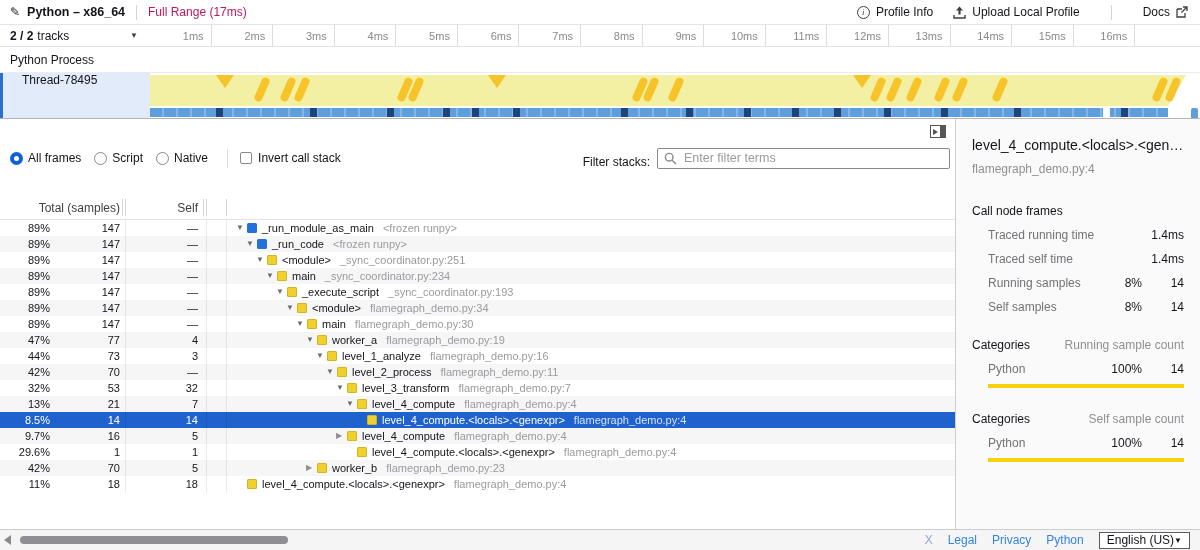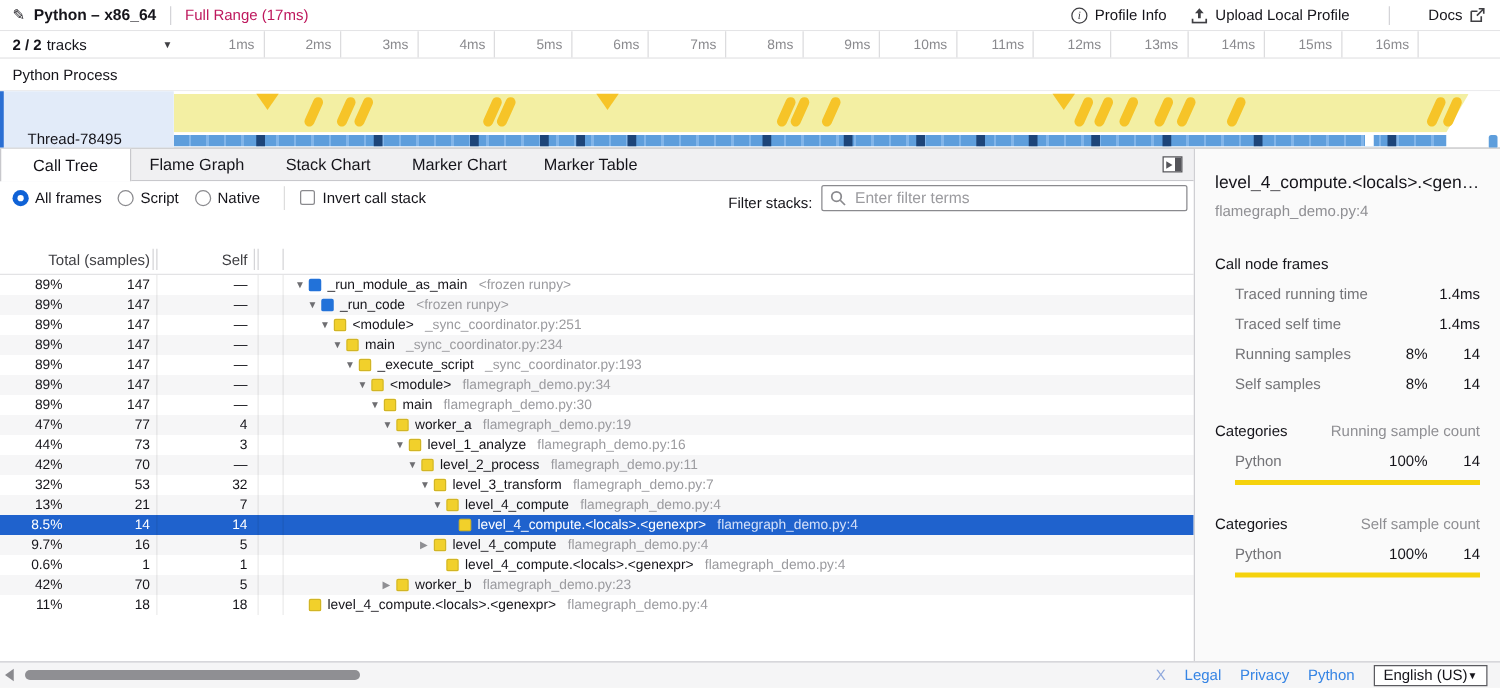--- a/index.html
+++ b/index.html
@@ -31,22 +31,22 @@
   .tick { width:61.59px; flex:none; border-right:1px solid #dcdcde; display:flex;
           align-items:center; justify-content:flex-end; padding-right:7px; }
   .tick-fill { flex:1; border:none; }
 
   
   .procrow { position:absolute; top:47px; left:0; right:0; height:26px; background:#fff;
              border-bottom:1px solid #ececee; display:flex; align-items:center;
              padding-left:10px; font-size:12px; }
   .threadrow { position:absolute; top:73px; left:0; right:0; height:46px; background:#fff;
                border-bottom:1px solid #b5b5b8; display:flex; }
-  .thread-label { width:139px; flex:none; background:#e2ebf9; border-left:3px solid #2b6fd3;
-                  display:flex; align-items:flex-end; padding-left:19px; font-size:12px; }
+  .thread-label { width:150px; flex:none; background:#e2ebf9; border-left:3px solid #2b6fd3;
+                  display:flex; align-items:flex-start; padding-left:19px; font-size:12px; }
   .track-canvas { position:relative; flex:1; overflow:hidden; }
   .activity { position:absolute; left:0; top:2px; height:31px; width:1036px; background:#f3efa3;
               clip-path:polygon(0 0, 1036px 0, 1018px 100%, 0 100%); }
   .marker-tri { position:absolute; top:2px; width:0; height:0; border-left:9px solid transparent;
                 border-right:9px solid transparent; border-top:13px solid #f6c428; }
   .marker-slash { position:absolute; top:4px; width:8px; height:25px; background:#f6c428;
                   border-radius:4px; transform:rotate(24deg); }
   .samples { position:absolute; left:0; top:35px; height:9px; width:1018px;
              background:repeating-linear-gradient(90deg,#5e9edc 0,#5e9edc 12px,#82b5e9 12px,#82b5e9 14px); }
   .seg-dark { position:absolute; top:0; height:9px; width:7px; background:#1d4579; }
@@ -255,27 +255,20 @@
         <div class="marker-slash" style="left: 740px;"></div>
         <div class="marker-slash" style="left: 760px;"></div>
         <div class="marker-slash" style="left: 788px;"></div>
         <div class="marker-slash" style="left: 806px;"></div>
         <div class="marker-slash" style="left: 846px;"></div>
         <div class="marker-slash" style="left: 1006px;"></div>
         <div class="marker-slash" style="left: 1019px;"></div>
       </div>
   </div>
 
-  <div class="tabsrow" id="tabs">
-      <div class="tab active">Call Tree</div>
-      <div class="tab">Flame Graph</div>
-      <div class="tab">Stack Chart</div>
-      <div class="tab">Marker Chart</div>
-      <div class="tab">Marker Table</div>
-    </div>
 
   <div class="toolbar">
     <span id="radio-group" style="display:flex;align-items:center;">
         <span class="radio-wrap">
           <span class="radio sel">
             <span class="dot"></span>
           </span>
           <span>All frames</span>
         </span>
         <span class="radio-wrap">
@@ -495,21 +488,21 @@
         <span class="c-gutter"></span>
         <span class="c-tree">
           <span class="indent" style="width: 108px;"></span>
           <span class="arrow col">▶</span>
           <span class="sq yellow"></span>
           <span class="fname">level_4_compute</span>
           <span class="ffile">flamegraph_demo.py:4</span>
         </span>
       </div>
       <div class="trow a">
-        <span class="c-pct">0.6%</span>
+        <span class="c-pct">29.6%</span>
         <span class="c-total">1</span>
         <span class="c-self">1</span>
         <span class="c-gutter"></span>
         <span class="c-tree">
           <span class="indent" style="width: 118px;"></span>
           <span class="arrow"></span>
           <span class="sq yellow"></span>
           <span class="fname">level_4_compute.&lt;locals&gt;.&lt;genexpr&gt;</span>
           <span class="ffile">flamegraph_demo.py:4</span>
         </span>

